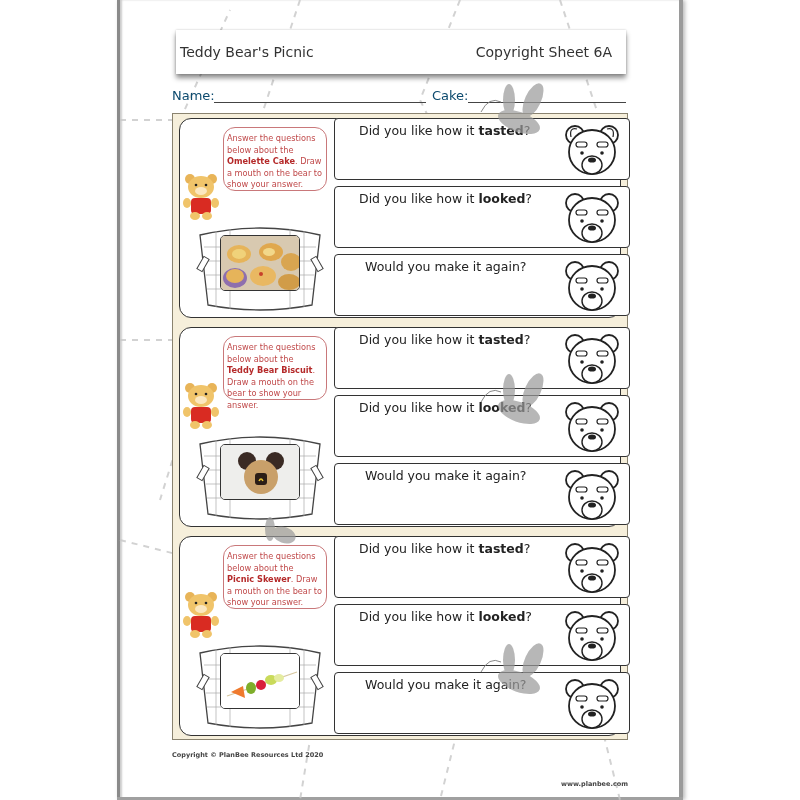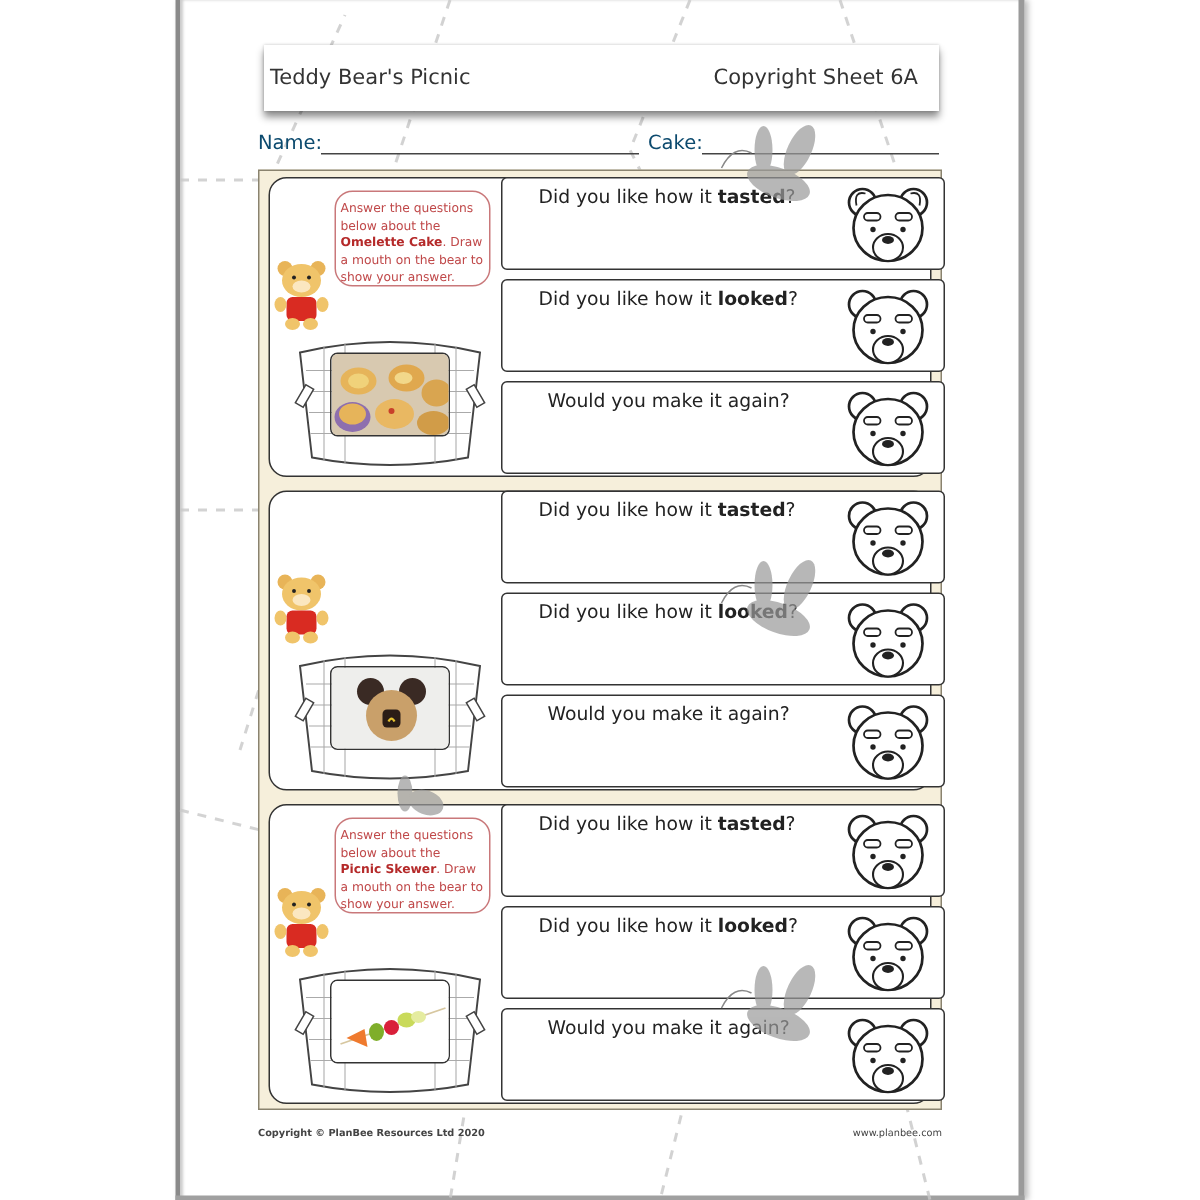--- a/index.html
+++ b/index.html
@@ -62,21 +62,21 @@
     position: absolute; left: 154px; width: 296px; height: 62px;
     background: #fff; border: 1.5px solid #333; border-radius: 4px;
   }
   .qtext {
     position: absolute; left: 24px; top: 4px; font-size: 12.5px; color: #222; white-space: nowrap;
   }
   .qtext b { font-weight: bold; }
   .bearface { position: absolute; right: 8px; top: 4px; width: 58px; height: 54px; }
 
   .footer-left { position: absolute; left: 172px; top: 751px; font-size: 6.5px; font-weight: bold; color: #444; }
-  .footer-right { position: absolute; right: 172px; top: 751px; font-size: 6.5px; font-weight: normal; color: #444; }
+  .footer-right { position: absolute; right: 172px; top: 780px; font-size: 6.5px; font-weight: bold; color: #444; }
 
   .watermark { position: absolute; pointer-events: none; }
 </style>
 </head>
 <body>
 
 <div class="page"></div>
 
 <svg class="watermark" width="800" height="800" style="left:0;top:0;">
   <g stroke="#c8c8c8" stroke-width="2" stroke-dasharray="6,6" fill="none" opacity="0.8">
@@ -207,20 +207,23 @@
       <ellipse cx="19" cy="16" rx="13" ry="11" fill="#f0c46a"></ellipse>
       <ellipse cx="19" cy="20" rx="6" ry="4" fill="#fbe7c0"></ellipse>
       <circle cx="14" cy="14" r="1.3" fill="#222"></circle>
         <circle cx="24" cy="14" r="1.3" fill="#222"></circle>
       <rect x="9" y="27" width="20" height="16" rx="4" fill="#d92b22"></rect>
       <ellipse cx="5" cy="32" rx="4" ry="5" fill="#f0c46a"></ellipse>
         <ellipse cx="33" cy="32" rx="4" ry="5" fill="#f0c46a"></ellipse>
       <ellipse cx="13" cy="45" rx="5" ry="4" fill="#f0c46a"></ellipse>
         <ellipse cx="25" cy="45" rx="5" ry="4" fill="#f0c46a"></ellipse>
     </svg>
+    <div class="bubble">
+      <span>Answer the questions below about the </span><b>Teddy Bear Biscuit</b><span>. Draw a mouth on the bear to show your answer.</span>
+    </div>
     <svg class="basket" viewBox="0 0 132 92">
       <path d="M6 14 Q66 0 126 14 L118 84 Q66 94 14 84 Z" fill="#fff" stroke="#444" stroke-width="1.3"></path>
       <g stroke="#aaa" stroke-width="0.7">
         <line x1="10" y1="26" x2="122" y2="26"></line>
           <line x1="11" y1="40" x2="121" y2="40"></line>
         <line x1="12" y1="54" x2="120" y2="54"></line>
           <line x1="13" y1="68" x2="119" y2="68"></line>
         <line x1="22" y1="10" x2="22" y2="86"></line>
           <line x1="36" y1="8" x2="36" y2="88"></line>
         <line x1="96" y1="8" x2="96" y2="88"></line>

